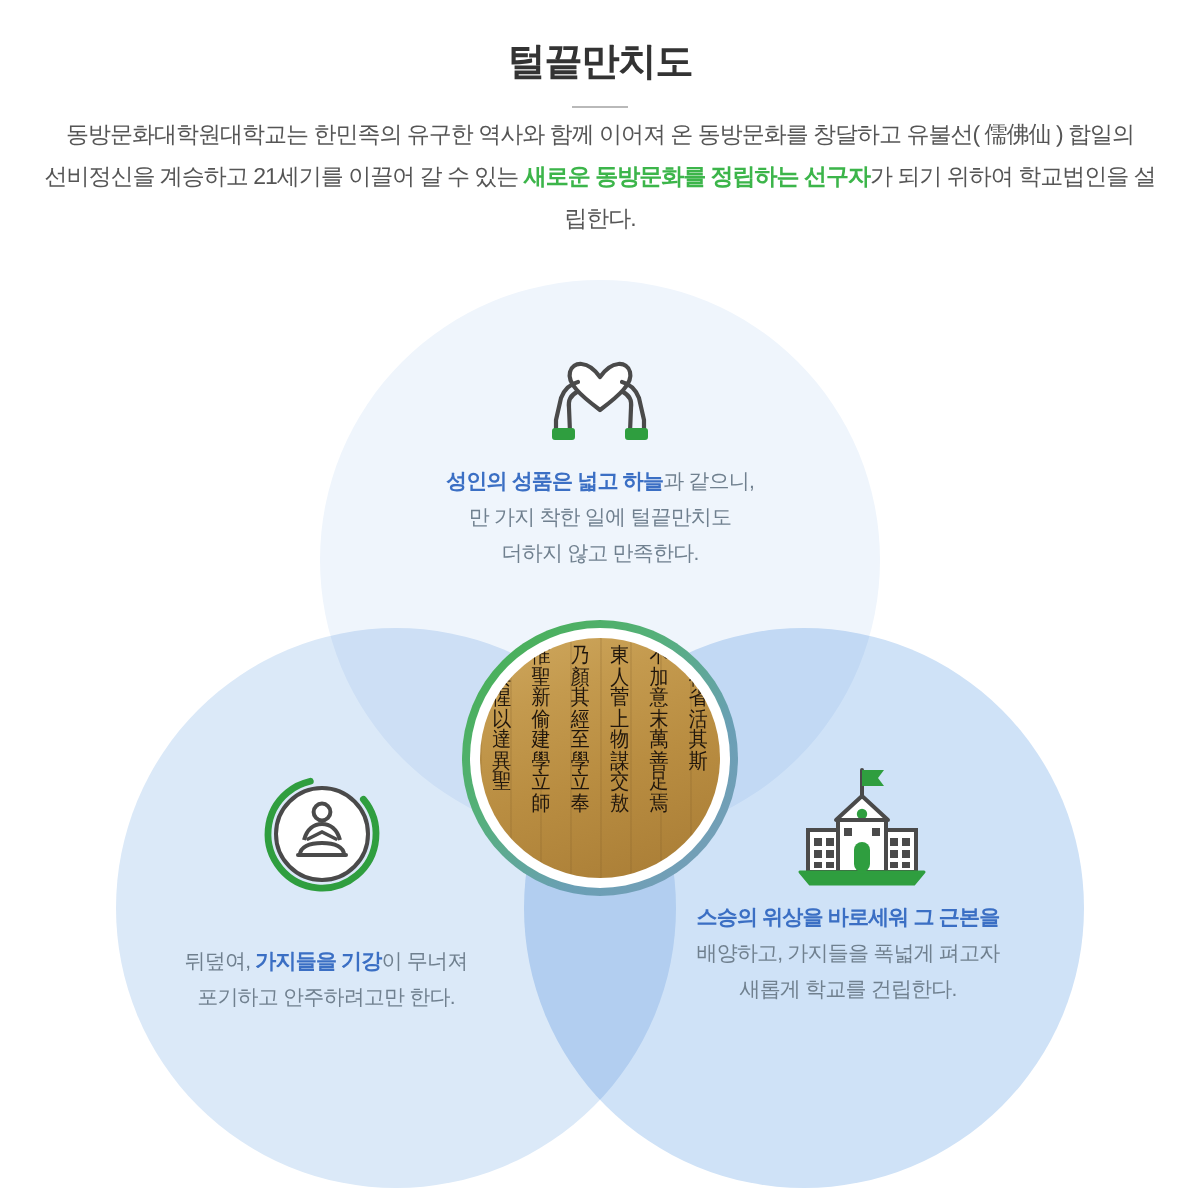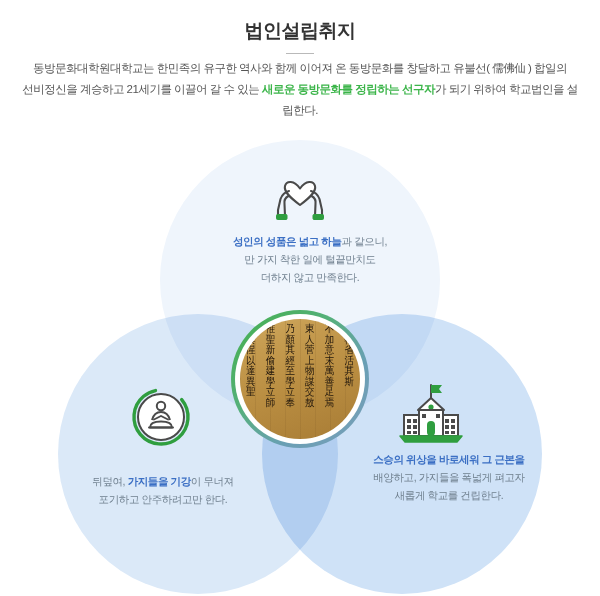--- a/index.html
+++ b/index.html
@@ -127,31 +127,31 @@
   .caption {
     position: absolute;
     text-align: center;
     font-size: 10.5px;
     line-height: 18px;
     letter-spacing: -0.4px;
     color: #70808f;
     z-index: 7;
   }
   .caption b { font-weight: bold; color: #3b6fc4; }
-  .caption-top { left: 210px; top: 100px; width: 200px; }
+  .caption-top { left: 200px; top: 100px; width: 200px; }
   .caption-left { left: 60px; top: 322px; width: 206px; }
-  .caption-right { left: 346px; top: 318px; width: 206px; }
+  .caption-right { left: 321px; top: 318px; width: 206px; }
 </style>
 </head>
 <body>
 
 <div class="page">
 
   <div class="header">
-    <div class="page-title">법인설립취지</div>
+    <div class="page-title">털끝만치도</div>
     <div class="title-divider"></div>
     <div class="intro">
       <div>
         <span>동방문화대학원대학교는 한민족의 유구한 역사와 함께 이어져 온 동방문화를 창달하고 유불선( 儒佛仙 ) 합일의</span>
       </div>
       <div>
         <span>선비정신을 계승하고 21세기를 이끌어 갈 수 있는 </span><span class="green">새로운 동방문화를 정립하는 선구자</span><span>가 되기 위하여 학교법인을 설립한다.</span>
       </div>
     </div>
   </div>

